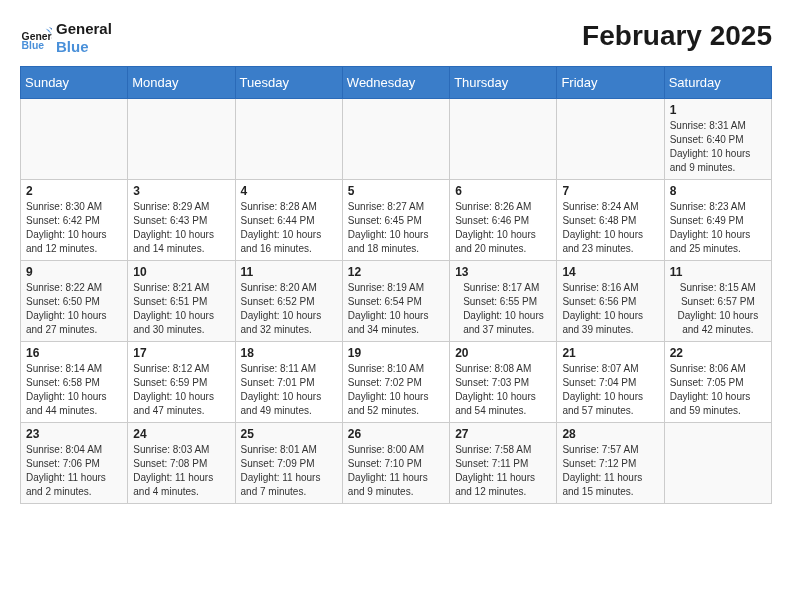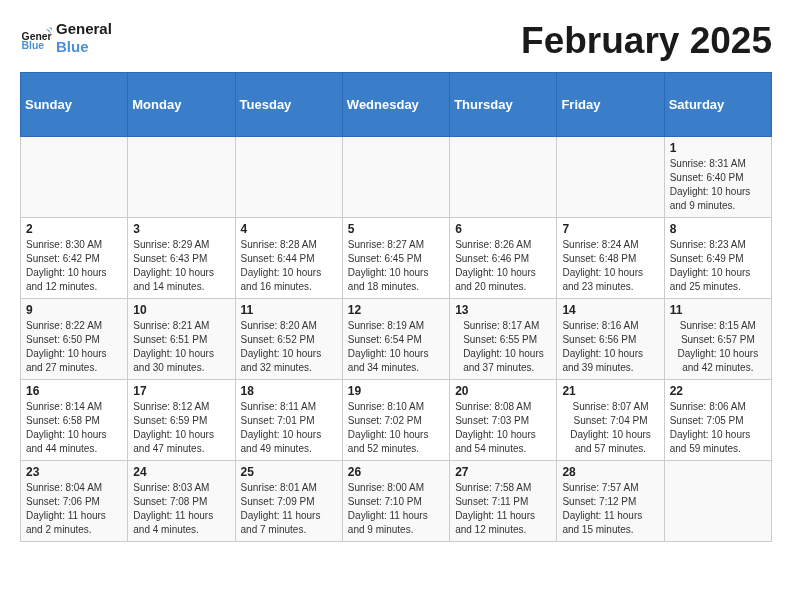--- a/index.html
+++ b/index.html
@@ -22,39 +22,39 @@
       gap: 4px;
     }
     .logo-icon {
       width: 32px;
       height: 32px;
     }
     .title-section {
       text-align: right;
     }
     .calendar-title {
-      font-size: 37px;
+      font-size: 28px;
       font-weight: bold;
       color: #1a1a1a;
     }
     .calendar-subtitle {
       font-size: 16px;
       color: #444;
     }
     table {
       width: 100%;
       border-collapse: collapse;
       table-layout: fixed;
     }
     thead tr th {
       background-color: #3a7dc9;
       color: #fff;
       font-size: 13px;
-      font-weight: bold;
-      padding: 24px 4px;
+      font-weight: normal;
+      padding: 8px 4px;
       text-align: left;
       border: 1px solid #2a6ab8;
     }
     tbody tr td {
       border: 1px solid #ccc;
       vertical-align: top;
       padding: 4px 5px;
       min-height: 80px;
       height: 80px;
       font-size: 10.5px;
@@ -264,21 +264,21 @@
         </td>
         <td>
           <span class="day-number">20</span>
           <div class="day-info" style="white-space: pre-line;">Sunrise: 8:08 AM
 Sunset: 7:03 PM
 Daylight: 10 hours
 and 54 minutes.</div>
         </td>
         <td>
           <span class="day-number">21</span>
-          <div class="day-info" style="white-space: pre-line; text-align: center;">Sunrise: 8:07 AM
+          <div class="day-info" style="white-space: pre-line;">Sunrise: 8:07 AM
 Sunset: 7:04 PM
 Daylight: 10 hours
 and 57 minutes.</div>
         </td>
         <td>
           <span class="day-number">22</span>
           <div class="day-info" style="white-space: pre-line;">Sunrise: 8:06 AM
 Sunset: 7:05 PM
 Daylight: 10 hours
 and 59 minutes.</div>

